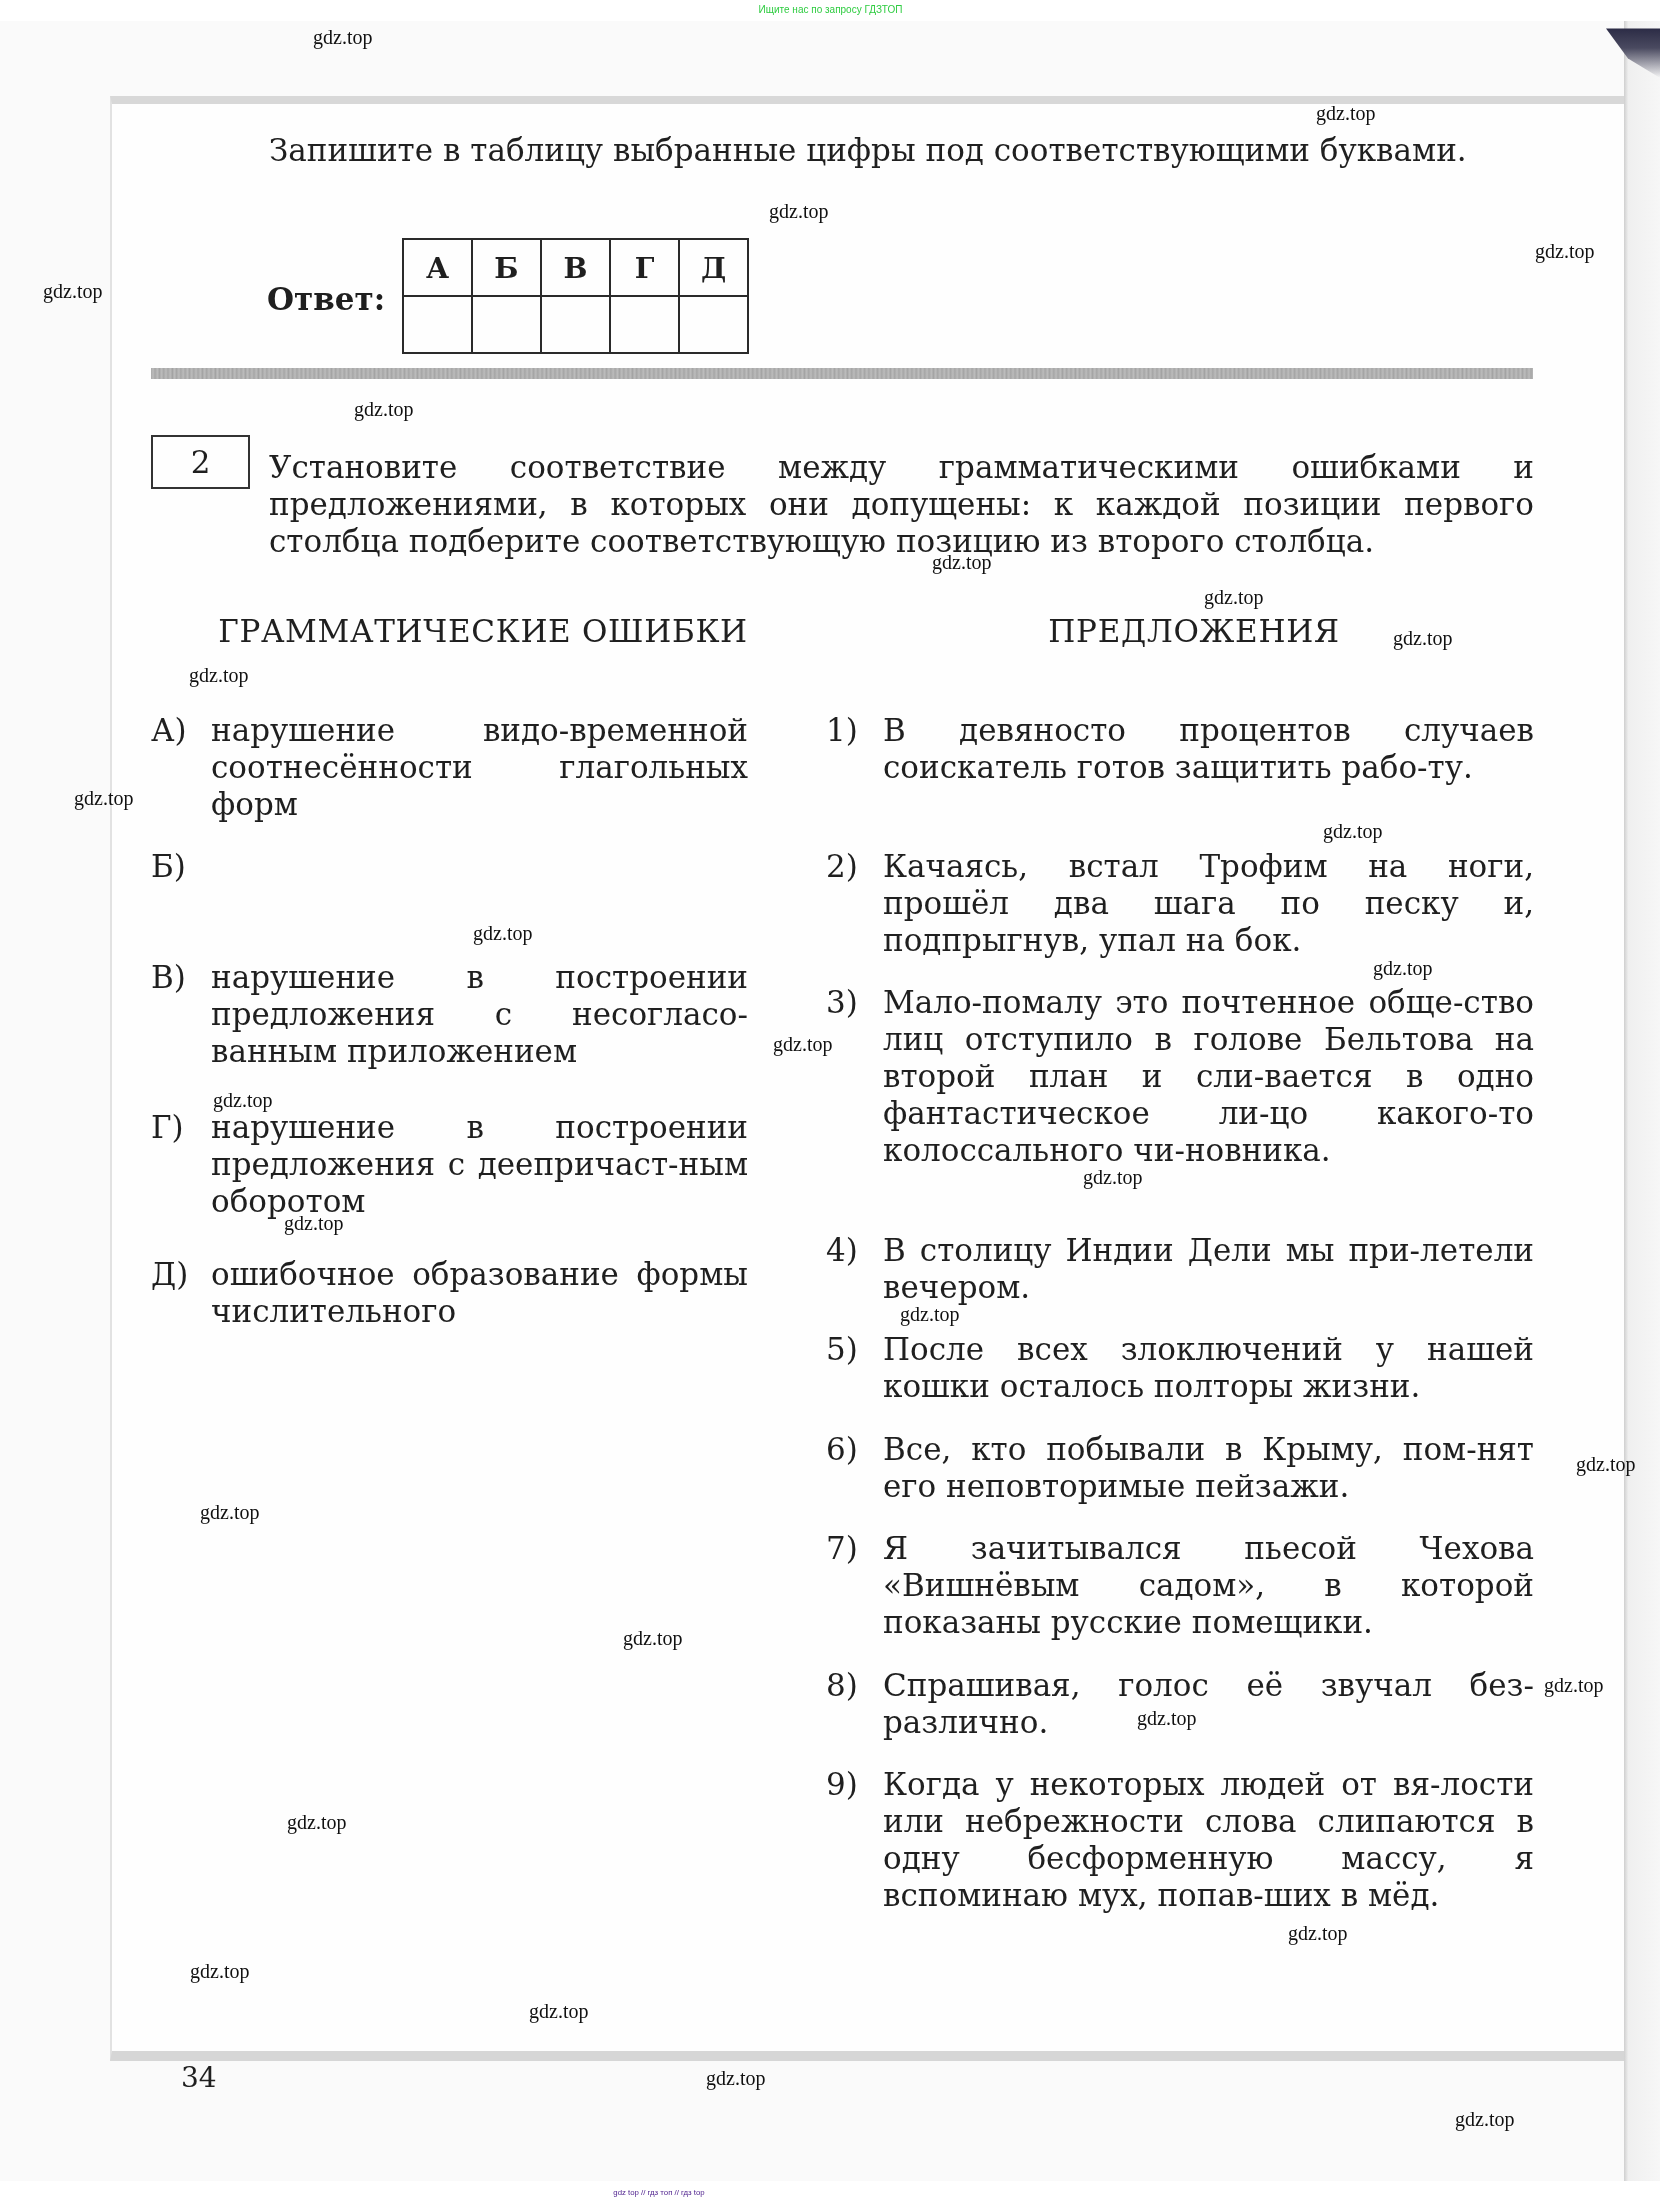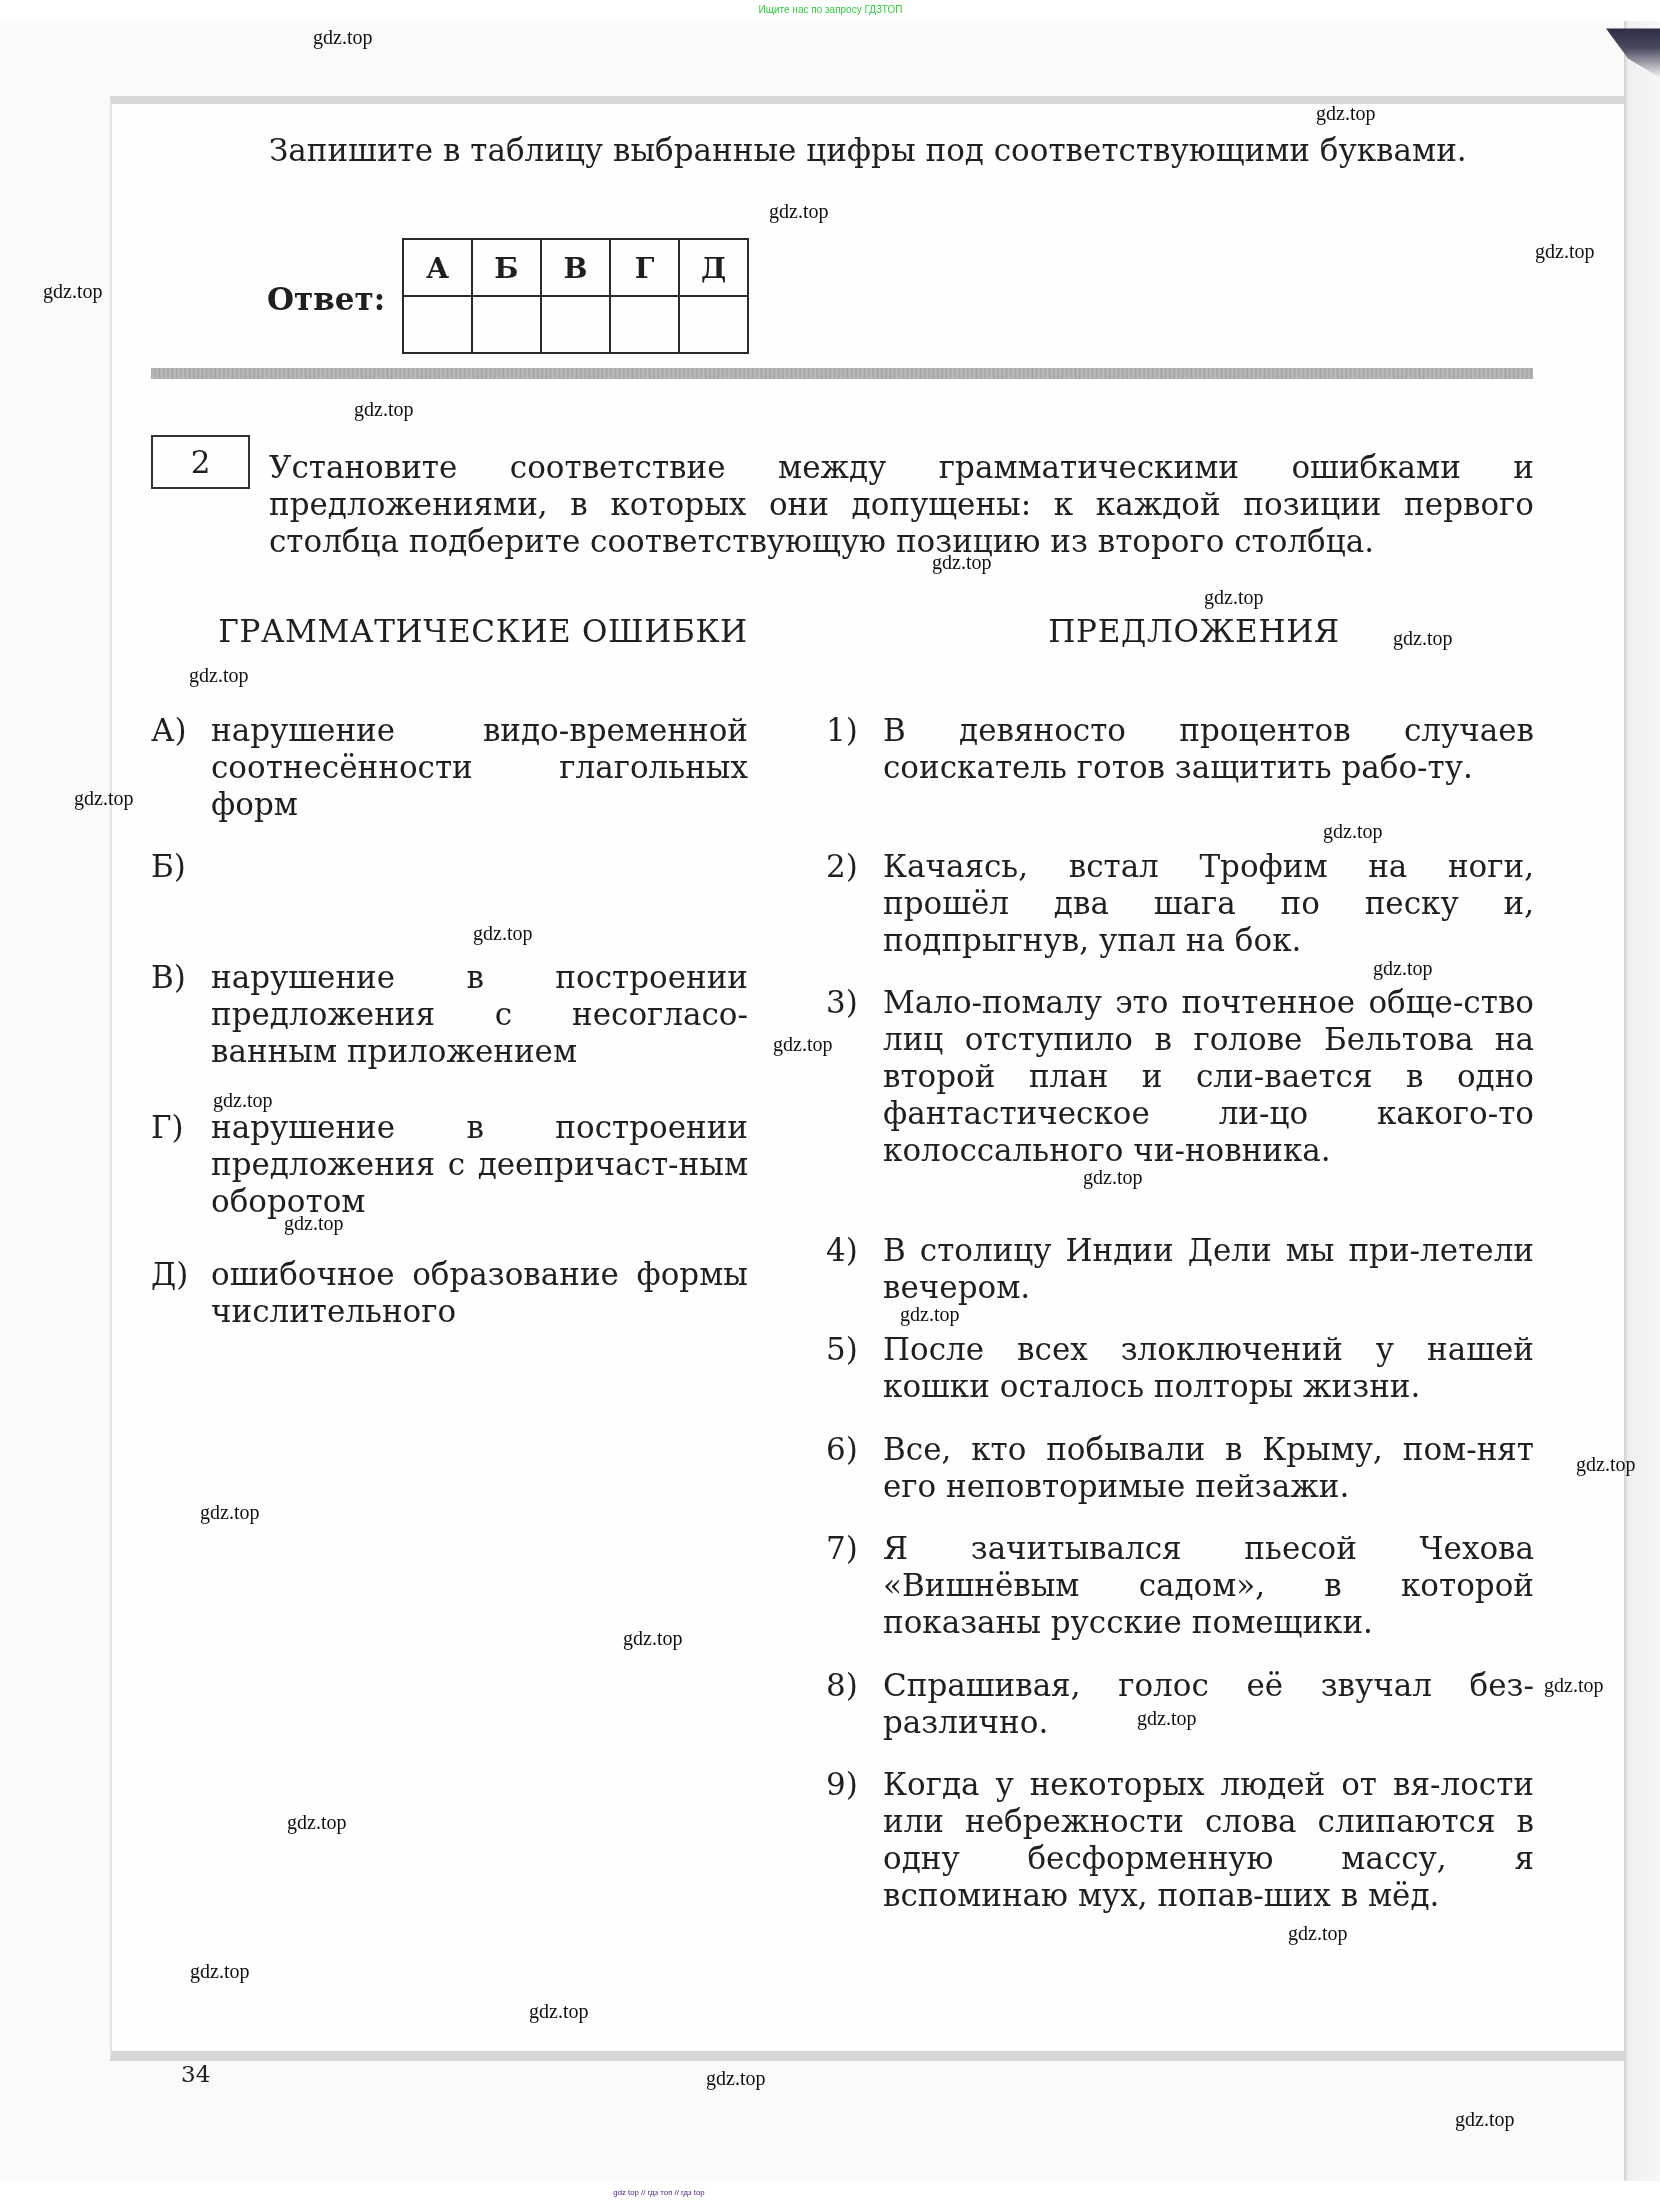--- a/index.html
+++ b/index.html
@@ -60,21 +60,21 @@
   .col-head { position: absolute; font-size: 31px; line-height: 37px; text-align: center; color: #1f1f1f; letter-spacing: 0.7px; }
   .col-head.left { left: 213px; top: 613px; width: 540px; }
   .col-head.right { left: 924px; top: 613px; width: 540px; }
   .item { position: absolute; font-size: 31px; line-height: 37px; color: #1f1f1f; }
   .item .lbl { position: absolute; left: 0; top: 0; }
   .item .body { text-align: justify; text-align-last: left; }
   .left-item { left: 151px; width: 597px; }
   .left-item .body { margin-left: 60px; }
   .right-item { left: 826px; width: 708px; }
   .right-item .body { margin-left: 57px; }
-  .page-number { position: absolute; left: 181px; top: 2061px; font-size: 23px; color: #1f1f1f; }
+  .page-number { position: absolute; left: 181px; top: 2061px; font-size: 28px; color: #1f1f1f; }
   .wm {
     position: absolute; font-family: Liberation Serif, serif; font-size: 20px;
     color: #111; white-space: nowrap;
   }
 </style>
 </head>
 <body>
 
 <div class="scan"></div>
 <div class="page-frame"></div>

